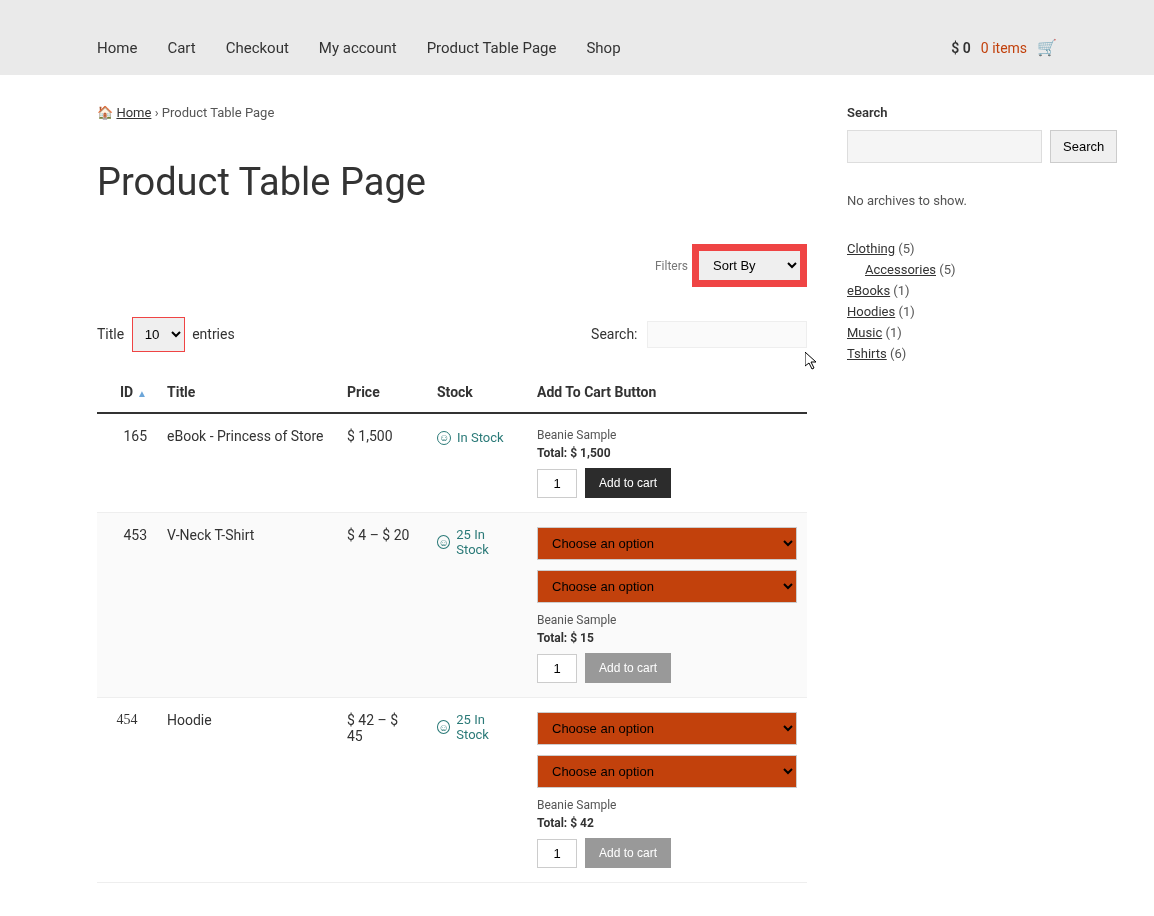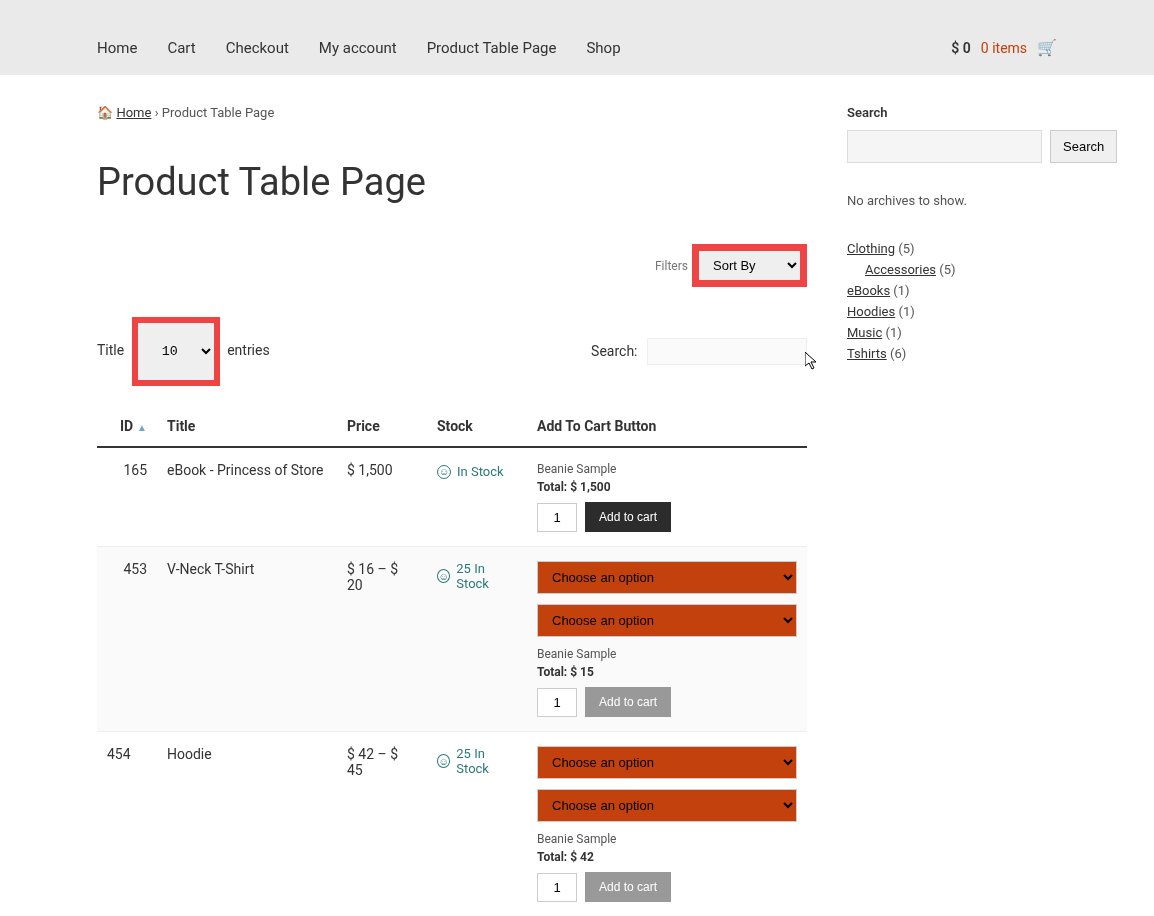--- a/index.html
+++ b/index.html
@@ -20,21 +20,21 @@
 .main-col { flex: 1; min-width: 0; }
 .sidebar { width: 210px; }
 .breadcrumb { font-size: 13px; color: #555; margin-bottom: 40px; }
 .breadcrumb a { color: #333; text-decoration: underline; }
 .page-title { font-size: 38px; font-weight: 400; color: #333; margin-bottom: 40px; }
 .filters-row { display: flex; justify-content: flex-end; align-items: center; gap: 4px; margin-bottom: 30px; }
 .filters-label { font-size: 12px; color: #777; }
 .sort-select { padding: 6px 10px; border: 7px solid #ef4444; font-size: 13px; min-width: 115px; }
 .controls-row { display: flex; justify-content: space-between; align-items: center; margin-bottom: 20px; }
 .show-entries { font-size: 14px; color: #333; }
-.show-entries select { padding: 20px; border: 6px solid #ef4444; margin: 0 4px; font-family: Liberation Mono, monospace; }
+.show-entries select { padding: 8px; border: 1px solid #ef4444; margin: 0 4px; }
 .table-search { font-size: 14px; color: #333; }
 .table-search input { padding: 5px; border: 1px solid #eee; background: #fafafa; width: 160px; margin-left: 6px; }
 table.products { width: 100%; border-collapse: collapse; }
 table.products thead th { text-align: left; padding: 12px 10px; font-size: 14px; font-weight: 700; border-bottom: 2px solid #333; }
 th.id-col { position: relative; }
 .sort-arrow { color: #6ca6d9; font-size: 10px; margin-left: 4px; }
 table.products tbody td { padding: 14px 10px; font-size: 14px; vertical-align: top; border-bottom: 1px solid #eee; }
 tbody tr:nth-child(even) { background: #fafafa; }
 .stock-badge { display: inline-flex; align-items: center; gap: 6px; color: #2b7a78; font-size: 13px; }
 .stock-icon { display: inline-flex; width: 14px; height: 14px; border: 1.5px solid #2b7a78; border-radius: 50%; align-items: center; justify-content: center; font-size: 9px; color: #2b7a78; }
@@ -136,38 +136,38 @@
                 <div class="total-line">Total: $ 1,500</div>
                 <div class="qty-row">
                   <input class="qty-input" value="1" style="">
                   <button class="add-btn">Add to cart</button>
                 </div>
               </td>
             </tr>
             <tr>
               <td style="text-align: right;">453</td>
               <td>V-Neck T-Shirt</td>
-              <td>$ 16 – $ 20</td>
+              <td>$ 4 – $ 20</td>
               <td><span class="stock-badge">
                   <span class="stock-icon" style="font-size: 10px;">☺</span>
                   <span>25 In Stock</span>
                 </span></td>
               <td class="cart-cell">
                 <select class="option-select"><option>Choose an option</option></select>
                 <select class="option-select"><option>Choose an option</option></select>
                 <div class="beanie-label">Beanie Sample</div>
                 <div class="total-line">Total: $ 15</div>
                 <div class="qty-row">
                   <input class="qty-input" value="1" style="">
                   <button class="add-btn disabled">Add to cart</button>
                 </div>
               </td>
             </tr>
             <tr>
-              <td style="text-align: left;">454</td>
+              <td style="text-align: center; font-family: Liberation Serif, serif;">454</td>
               <td>Hoodie</td>
               <td>$ 42 – $ 45</td>
               <td><span class="stock-badge">
                   <span class="stock-icon" style="font-size: 10px;">☺</span>
                   <span>25 In Stock</span>
                 </span></td>
               <td class="cart-cell">
                 <select class="option-select"><option>Choose an option</option></select>
                 <select class="option-select"><option>Choose an option</option></select>
                 <div class="beanie-label">Beanie Sample</div>

